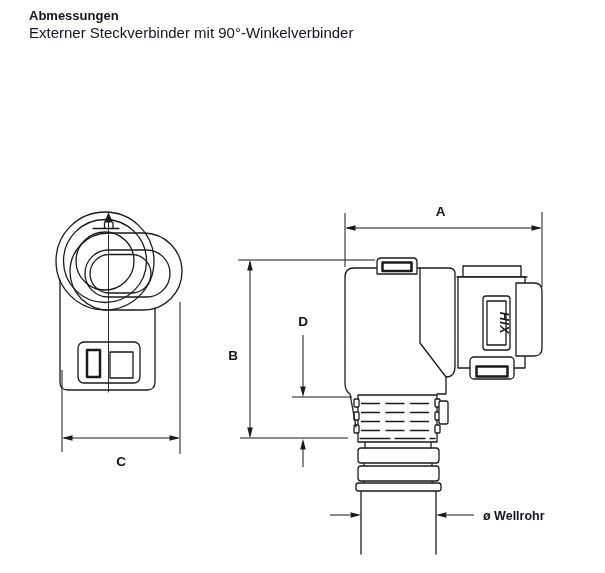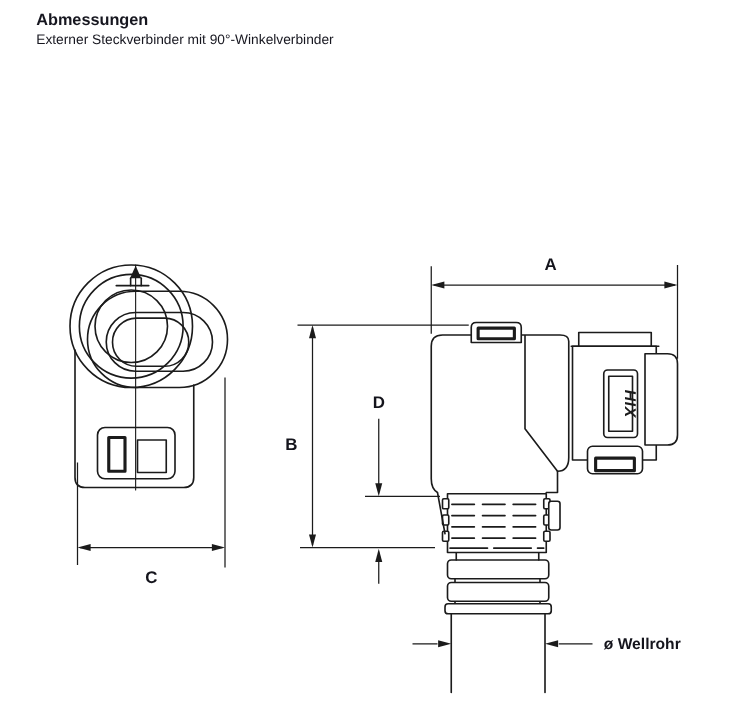--- a/index.html
+++ b/index.html
@@ -5,21 +5,21 @@
   html,body{margin:0;padding:0;background:#ffffff;}
   .canvas{
     position:relative;
     width:605px;height:573px;
     background:#ffffff;
     font-family:"Liberation Sans", sans-serif;
     overflow:hidden;
   }
   .header{position:absolute;left:9px;top:7px;color:#16161f;margin-left:20px;}
   .title{font-size:13px;font-weight:bold;line-height:17px;}
-  .subtitle{font-size:11px;line-height:17px;}
+  .subtitle{font-size:15px;line-height:17px;}
   svg.drawing{position:absolute;left:0;top:0;}
   .draw{stroke:#1b1b1b;stroke-width:1.3;fill:none;stroke-linecap:round;stroke-linejoin:round;}
   .draw .wfill{fill:#ffffff;}
   .draw .thick{stroke-width:2.5;fill:none;}
   .cl{stroke:#1b1b1b;stroke-width:0.9;fill:none;}
   .dim{stroke:#1b1b1b;stroke-width:1;fill:none;}
   .dim .ah{fill:#1b1b1b;stroke:none;}
   .dim text,.lbl{
     font-family:"Liberation Sans", sans-serif;
     font-size:13.5px;font-weight:bold;

